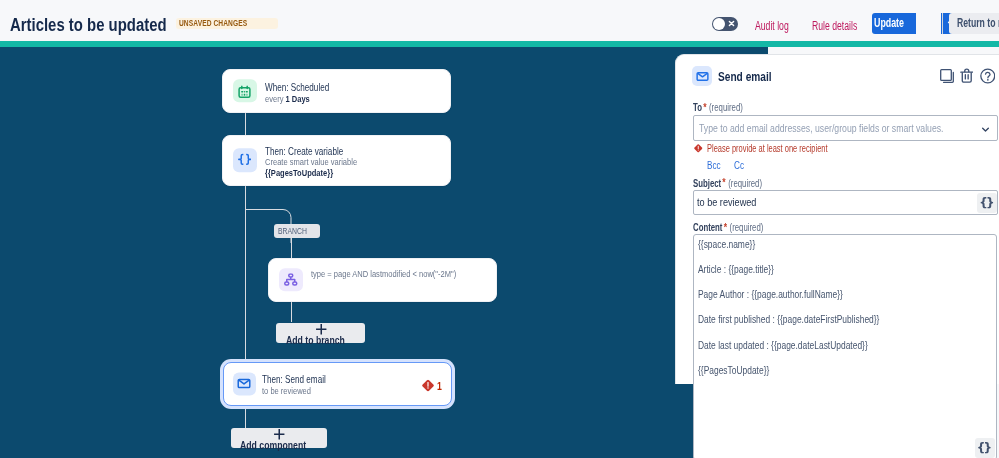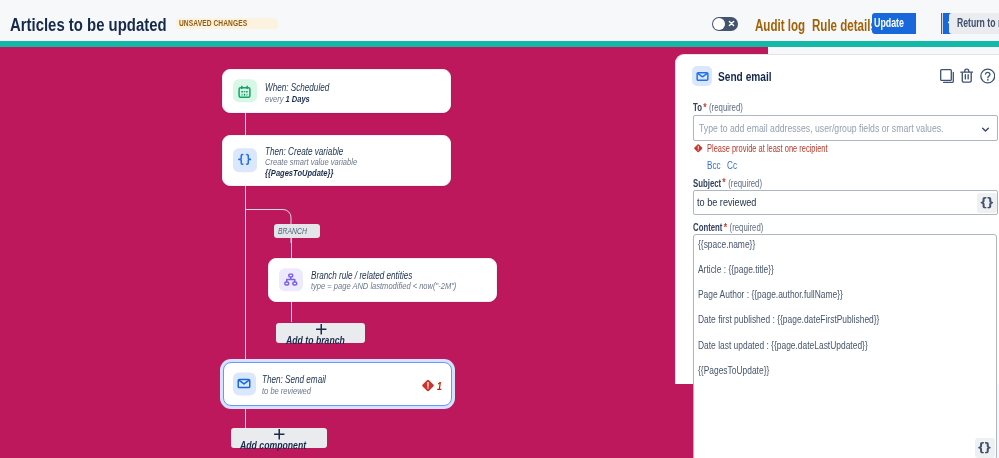--- a/index.html
+++ b/index.html
@@ -21,37 +21,37 @@
   .page-title .nt { transform:scaleX(0.852); }
   .unsaved { position:absolute; left:176px; top:18px; height:10.5px; font-size:9.5px; font-weight:700;
              color:#975a10; background:#fcf2e0; padding:0 2.5px; border-radius:3px;
              line-height:10.5px; letter-spacing:0.1px; }
   .unsaved .nt { transform:scaleX(0.70); }
   .hdr-right { position:absolute; left:0; top:0; width:999px; height:47px; }
   .toggle { position:absolute; left:712px; top:16.5px; width:26px; height:14px;
             border-radius:7px; background:#44546f; }
   .toggle .knob { position:absolute; left:1px; top:1px; width:12px; height:12px; border-radius:50%; background:#fff; }
   .toggle .xmark { position:absolute; right:2.5px; top:2.5px; width:9px; height:9px; }
-  .hdr-link { position:absolute; font-size:16px; font-weight:700; color:#a16207; line-height:12px; }
+  .hdr-link { position:absolute; font-size:12px; font-weight:400; color:#be185d; line-height:12px; }
   .hdr-link .nt { transform:scaleX(0.722); }
   .split { position:absolute; left:872px; top:13px; display:flex;gap:24px; }
   .btn-update { background:#1868db; color:#fff; font-size:12px; font-weight:700;
                 height:20.5px; display:flex; align-items:center; justify-content:center;
                 border-radius:3px 0 0 3px; width:44px; }
   .btn-update .nt { transform:scaleX(0.737); }
   .btn-chev { background:#1868db; width:20px; height:20.5px; display:flex; align-items:center;
               justify-content:center; border-radius:0 3px 3px 0; margin-left:1px; }
   .divider { position:absolute; left:942px; top:12.5px; width:1.2px; height:21px; background:#d2d6dd; }
   .btn-return { position:absolute; left:949px; top:12.5px; background:#ebecf0; color:#3d4f6d;
                 font-size:12px; font-weight:700; height:21px; padding:0 7.5px;
                 display:flex; align-items:center; border-radius:3px; }
   .btn-return .nt { transform:scaleX(0.722); }
 
   
-  .canvas { position:absolute; left:0; top:47px; width:768px; height:411px; background:#be185d;font-style:italic; }
+  .canvas { position:absolute; left:0; top:47px; width:768px; height:411px; background:#0c4a6e; }
   .vline { position:absolute; width:1px; background:#d8dbe0; }
   .card { position:absolute; background:#fff; border:1px solid #f0f1f4; border-radius:8px;
           box-shadow:0 1px 1px rgba(23,43,77,0.07), 0 0 1px rgba(23,43,77,0.10); }
   .card > .icon-box { position:absolute; top:50%; transform:translateY(-50%); }
   .icon-box { width:24px; height:24px; border-radius:6px; display:flex;
               align-items:center; justify-content:center; flex:0 0 auto; }
   .card-title { font-size:10.5px; color:#223554; font-weight:400; line-height:12.5px; }
   .card-sub { font-size:9.5px; color:#6b778c; line-height:10.5px; }
   .pill { position:absolute; background:#e3e5e9; border-radius:3px; font-size:9px;
           color:#50607a; padding:2px 4px; line-height:10px; }
@@ -171,21 +171,20 @@
   <div class="card" style="left:268px; top:210.5px; width:229px; height:44px;">
     <div class="icon-box" style="background:#eeeafd; left:10px; width:23.5px; height:23.5px;">
       <svg width="13.5" height="13" viewBox="0 0 27 26">
         <rect x="9.5" y="1.5" width="8" height="6.2" rx="3.1" fill="none" stroke="#7b61e3" stroke-width="3"></rect>
         <rect x="1.5" y="17.3" width="8" height="6.2" rx="3.1" fill="none" stroke="#7b61e3" stroke-width="3"></rect>
         <rect x="17.5" y="17.3" width="8" height="6.2" rx="3.1" fill="none" stroke="#7b61e3" stroke-width="3"></rect>
         <path d="M13.5 7.7 V12.7 M5.5 17.3 V12.7 H21.5 V17.3" fill="none" stroke="#7b61e3" stroke-width="3" stroke-linejoin="round"></path>
       </svg>
     </div>
     <div style="position:absolute; left:42px; top:10px;">
-      <div class="card-title nw"><span class="nt">Branch rule / related entities</span></div>
       <div class="card-sub nw"><span class="nt">type = page AND lastmodified &lt; now("-2M")</span></div>
     </div>
   </div>
 
   <div class="addbtn" style="left:276px; top:275.5px; width:89px; padding-left:6.5px;">
     <svg width="12.5" height="12.5" viewBox="0 0 14 14" style="margin-right:4.5px; flex:0 0 auto;">
       <path d="M7 1.2 V12.8 M1.2 7 H12.8" fill="none" stroke="#1b2b4b" stroke-width="1.7"></path>
     </svg>
     <span class="nw"><span class="nt">Add to branch</span></span>
   </div>
@@ -254,21 +253,21 @@
     </svg>
   </div>
   <div class="err" style="left:18px; top:88.5px;">
     <svg width="8.5" height="8.5" viewBox="0 0 16 16" style="position:absolute; left:0; top:1.2px;">
       <path d="M6.7 1.0 A1.9 1.9 0 0 1 9.3 1.0 L15.0 6.7 A1.9 1.9 0 0 1 15.0 9.3 L9.3 15.0 A1.9 1.9 0 0 1 6.7 15.0 L1.0 9.3 A1.9 1.9 0 0 1 1.0 6.7 Z" fill="#c9372c"></path>
       <path d="M8 4.2 V8.8" stroke="#fff" stroke-width="1.7" stroke-linecap="round"></path>
       <circle cx="8" cy="11.3" r="1" fill="#fff"></circle>
     </svg>
     <span class="nw" style="position:absolute; left:12.5px; top:0;"><span class="nt">Please provide at least one recipient</span></span>
   </div>
-  <div class="lnk nw" style="left:19px; top:105px;padding-left:32px;"><span class="nt">Cc</span></div>
+  <div class="lnk nw" style="left:26px; top:105px;padding-left:32px;"><span class="nt">Cc</span></div>
   <div class="lnk nw" style="left:31px; top:105px;"><span class="nt">Bcc</span></div>
 
   <div class="flabel nw" style="left:17px; top:123px;"><span class="nt">
     <span>Subject</span><span class="req">*</span> <span class="opt">(required)</span>
   </span></div>
   <div class="fin" style="left:17px; top:135.5px; width:305px; height:25px;">
     <div class="sv nw"><span class="nt">to be reviewed</span></div>
     <div class="smartbtn" style="left:283px; top:2px; width:20px; height:20px;">{}</div>
   </div>
 

